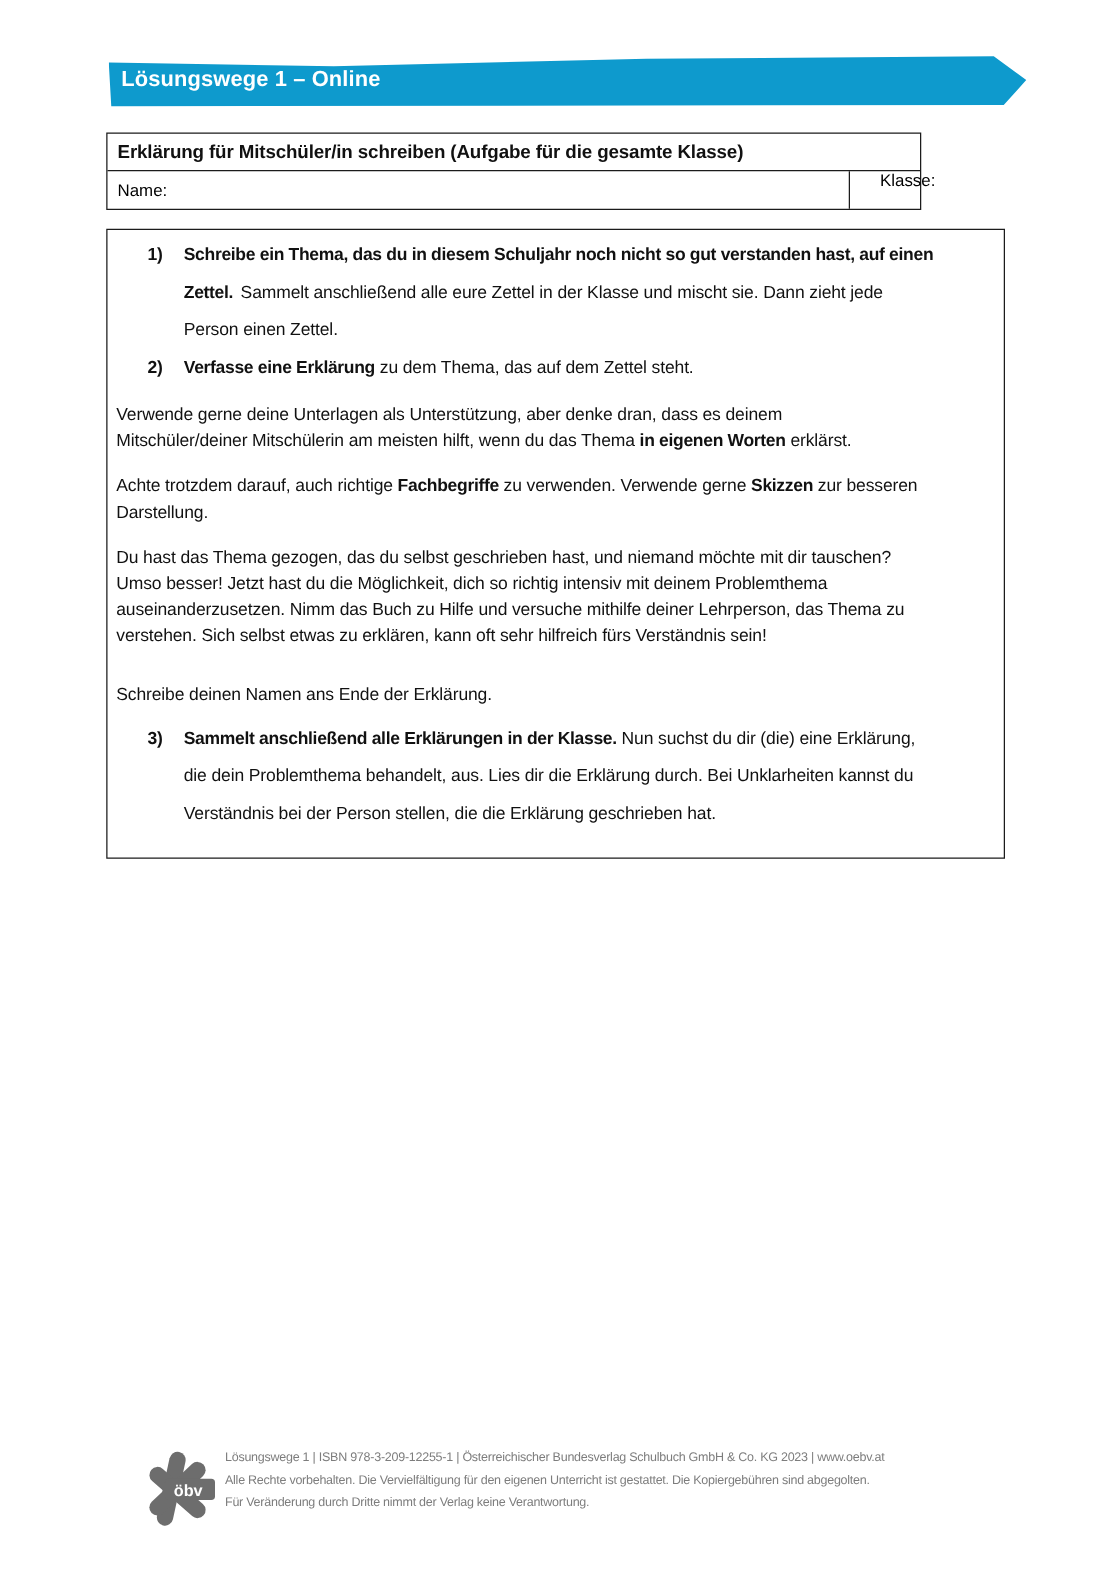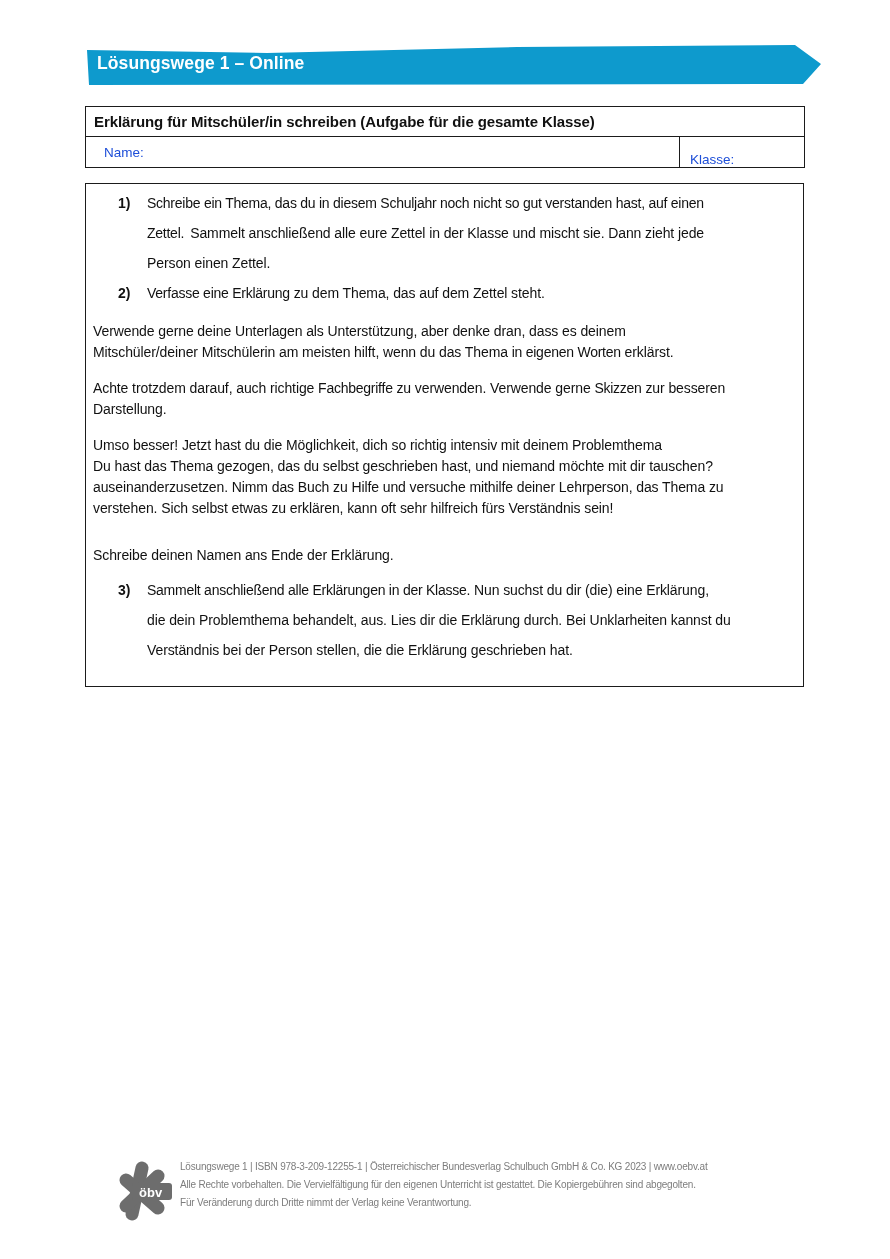--- a/index.html
+++ b/index.html
@@ -17,52 +17,52 @@
   .banner { position: absolute; left: 87px; top: 42px; width: 736px; height: 44px; }
   .banner svg { position: absolute; left: 0; top: 0; }
   .banner-title {
     position: absolute; left: 10px; top: 11px;
     font-size: 17.5px; font-weight: bold; color: #ffffff;
     letter-spacing: 0.1px; white-space: nowrap;
   }
 
   
   .head-table {
-    position: absolute; left: 85px; top: 106px; width: 720px;
+    position: absolute; left: 85px; top: 106px; width: 652px;
     border: 1.5px solid #1b1b1b; background: #fff;
   }
   .ht-title {
     height: 30px; line-height: 29px; padding-left: 8px;
     font-size: 15px; font-weight: bold; letter-spacing: -0.1px;
     border-bottom: 1.5px solid #1b1b1b; white-space: nowrap;
   }
   .ht-row { display: flex; height: 30px; }
   .ht-name { flex: 0 0 593px; display: flex; align-items: center; padding-left: 8px; }
-  .ht-klasse { flex: 1; border-left: 1.5px solid #1b1b1b; display: flex; align-items: flex-end; padding-left: 0; }
-  .ht-label { font-size: 13.5px; color: #1d4ed8; margin-left: 10px; }
+  .ht-klasse { flex: 1; border-left: 1.5px solid #1b1b1b; display: flex; align-items: flex-start; padding-left: 24px; }
+  .ht-label { font-size: 13.5px; color: #000000; }
   .fill { flex: 1; height: 100%; }
 
   
   .task-box {
     position: absolute; left: 85px; top: 183px; width: 719px; height: 504px;
     border: 1.5px solid #1b1b1b; background: #fff;
     font-size: 14px; letter-spacing: -0.1px;
   }
   .oli { position: relative; padding-left: 61px; }
   .oli .num { position: absolute; left: 32px; top: 0; line-height: 30px; font-weight: bold; }
   .oli .tline { line-height: 30px; white-space: nowrap; }
   .oli-1 { margin-top: 4px; }
   .oli-3 { margin-top: 9px; }
   .para { margin-left: 7px; margin-right: 6px; line-height: 21px; }
   .para .tline { white-space: nowrap; }
   .p1 { margin-top: 13px; }
   .p2 { margin-top: 15px; }
   .p3 { margin-top: 15px; }
   .p4 { margin-top: 26px; }
-  .b { font-weight: normal; letter-spacing: -0.25px; }
+  .b { font-weight: bold; letter-spacing: -0.25px; }
   .gap { margin-right: 6px; }
 
   
   .footer { position: absolute; left: 0; top: 1156px; width: 890px; height: 70px; }
   .footer-logo { position: absolute; left: 117px; top: 3px; }
   .footer-text {
     position: absolute; left: 180px; top: 2px;
     font-size: 10px; line-height: 18px; color: #7d7d7d;
     letter-spacing: -0.2px; white-space: nowrap;
   }
@@ -111,22 +111,22 @@
       <div class="tline"><span>Verwende gerne deine Unterlagen als Unterstützung, aber denke dran, dass es deinem</span></div>
       <div class="tline"><span>Mitschüler/deiner Mitschülerin am meisten hilft, wenn du das Thema </span><span class="b">in eigenen Worten</span><span> erklärst.</span></div>
     </div>
 
     <div class="para p2">
       <div class="tline"><span>Achte trotzdem darauf, auch richtige </span><span class="b">Fachbegriffe</span><span> zu verwenden. Verwende gerne </span><span class="b">Skizzen</span><span> zur besseren</span></div>
       <div class="tline"><span>Darstellung.</span></div>
     </div>
 
     <div class="para p3">
+      <div class="tline"><span>Du hast das Thema gezogen, das du selbst geschrieben hast, und niemand möchte mit dir tauschen?</span></div>
       <div class="tline"><span>Umso besser! Jetzt hast du die Möglichkeit, dich so richtig intensiv mit deinem Problemthema</span></div>
-      <div class="tline"><span>Du hast das Thema gezogen, das du selbst geschrieben hast, und niemand möchte mit dir tauschen?</span></div>
       <div class="tline"><span>auseinanderzusetzen. Nimm das Buch zu Hilfe und versuche mithilfe deiner Lehrperson, das Thema zu</span></div>
       <div class="tline"><span>verstehen. Sich selbst etwas zu erklären, kann oft sehr hilfreich fürs Verständnis sein!</span></div>
     </div>
 
     <div class="para p4">
       <div class="tline"><span>Schreibe deinen Namen ans Ende der Erklärung.</span></div>
     </div>
 
     <div class="oli oli-3">
       <span class="num">3)</span>

